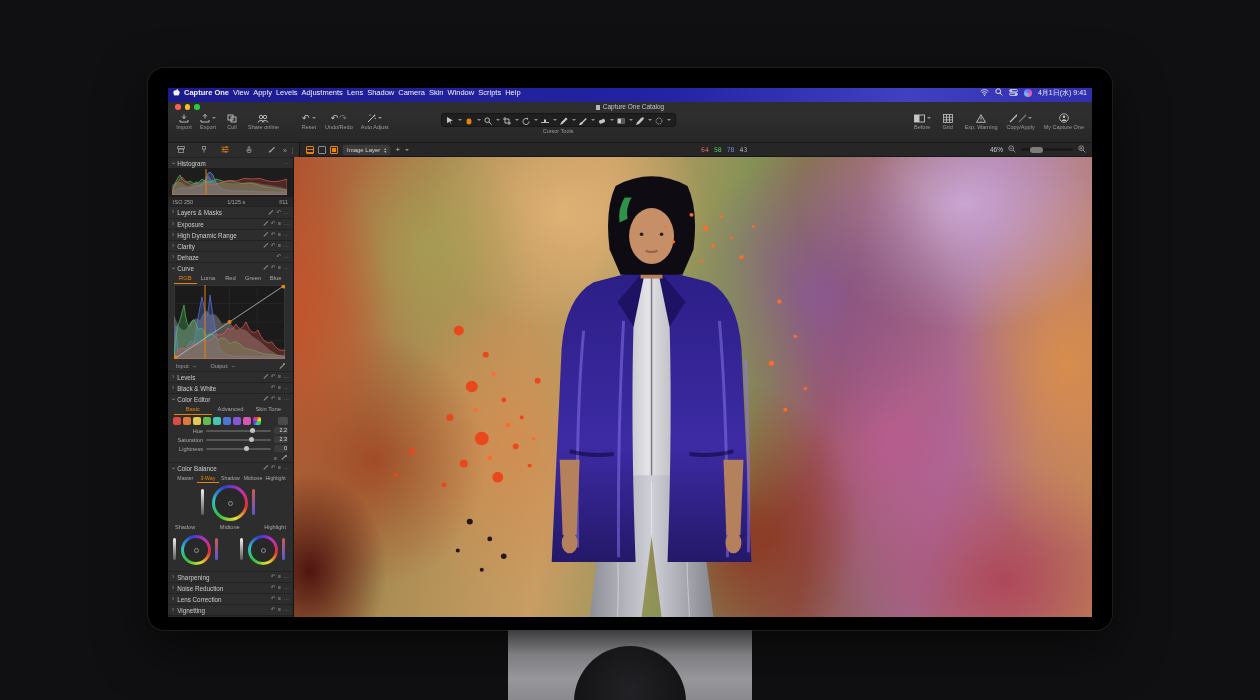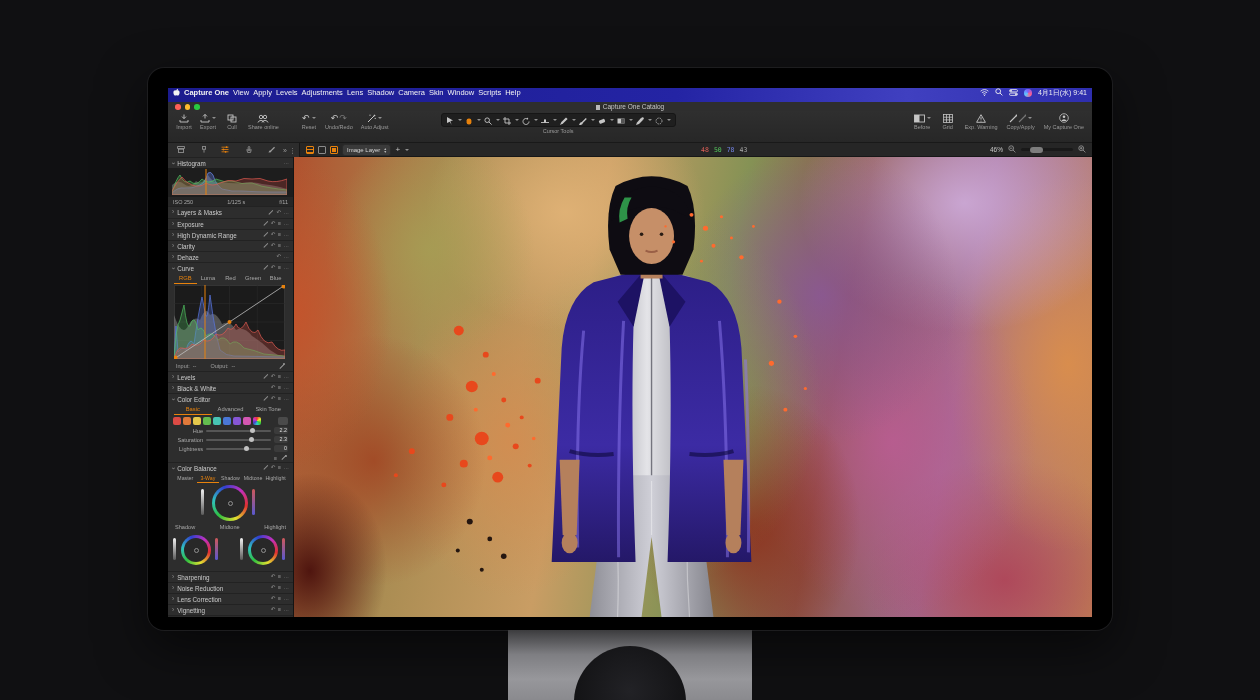--- a/index.html
+++ b/index.html
@@ -393,21 +393,21 @@
         <span class="pill">
           <span>Image Layer</span>
           <span class="stepper">
               <span>▴</span>
               <span>▾</span>
             </span>
         </span>
         <span style="font-size:8px;color:#c6c6c6;">+</span>
         <span class="carət"></span>
         <span class="rgbv">
-          <span style="color:#e06058">48</span>
+          <span style="color:#e06058">64</span>
           <span style="color:#56c85e">50</span>
           <span style="color:#7486ea">78</span>
           <span style="color:#aaa">43</span>
         </span>
         <span class="zoomc">
           <span style="font-size:6.5px;color:#c6c6c6;">46%</span>
           <span><svg width="8" height="8" viewBox="0 0 8 8" fill="none" stroke="#9c9c9c" stroke-width=".8">
                 <circle cx="3.2" cy="3.2" r="2.4"></circle>
                 <path d="M2 3.2h2.4M5 5l2.4 2.4"></path>
               </svg></span>

